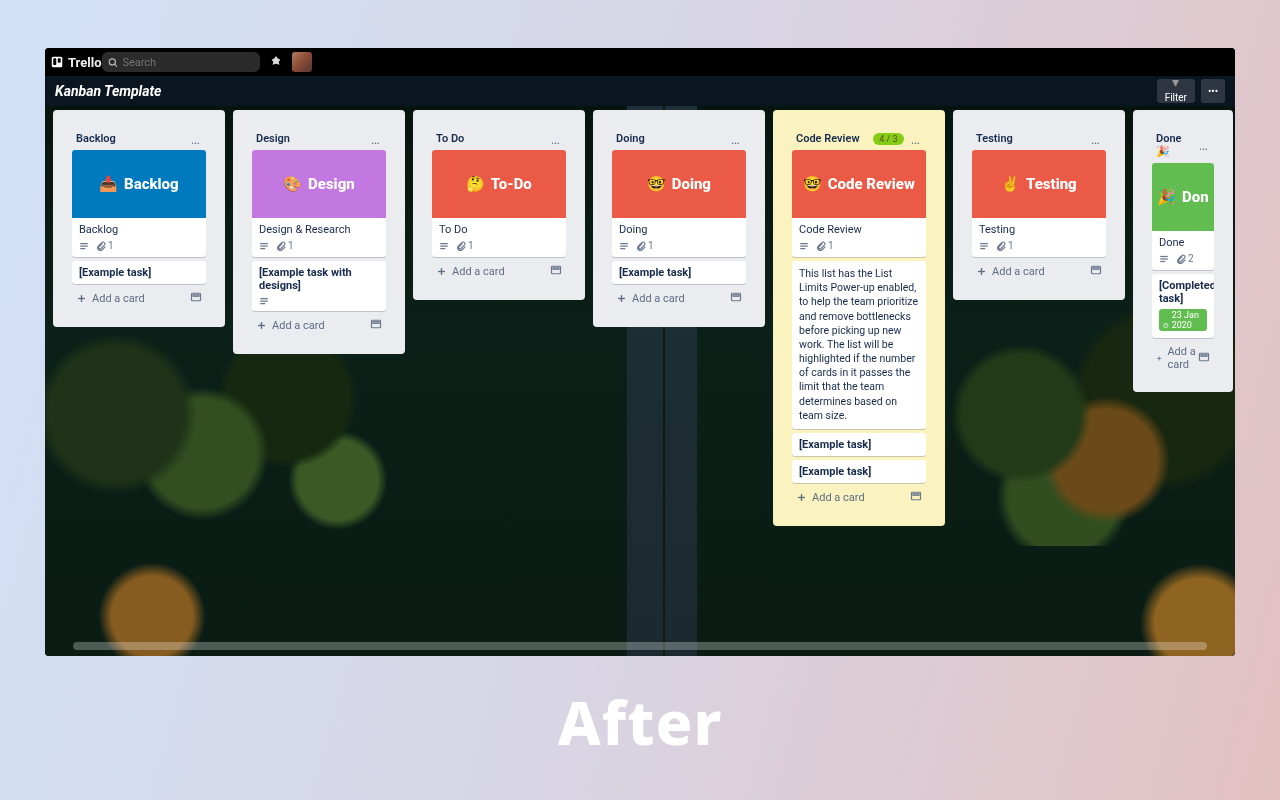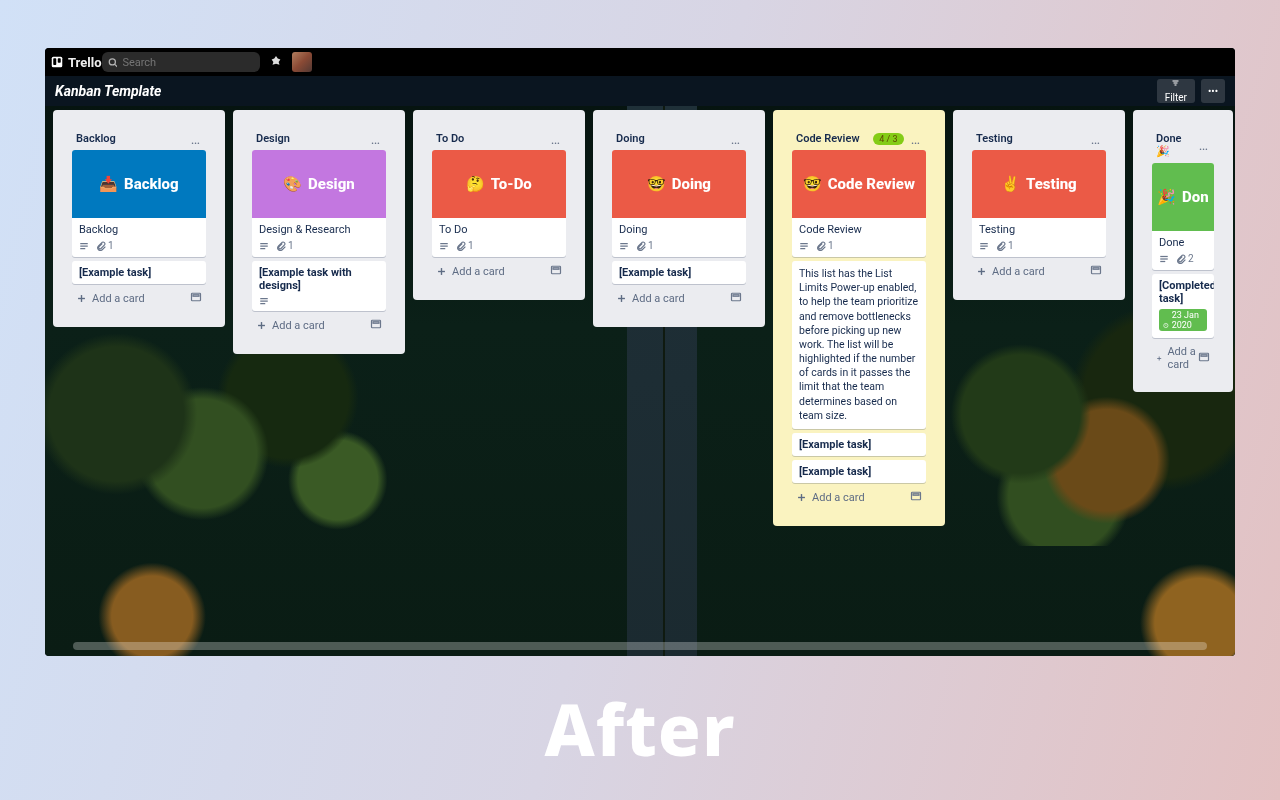--- a/index.html
+++ b/index.html
@@ -140,21 +140,21 @@
   .tmpl-icon svg{width:12px;height:12px;color:#6b778c;}
   
   .hscroll{
     position:absolute;left:28px;right:28px;bottom:6px;height:8px;
     background:rgba(255,255,255,.28);border-radius:4px;
   }
   
   .caption{
     position:absolute;left:0;right:0;top:680px;
     text-align:center;color:#fff;
-    font-size:71px;font-weight:800;letter-spacing:1px;
+    font-size:61px;font-weight:800;letter-spacing:1px;
     font-family:"Segoe UI",system-ui,sans-serif;
   }
 </style>
 </head>
 <body>
 
 <div class="app-window">
 
   <div class="topbar">
     <div class="brand">

